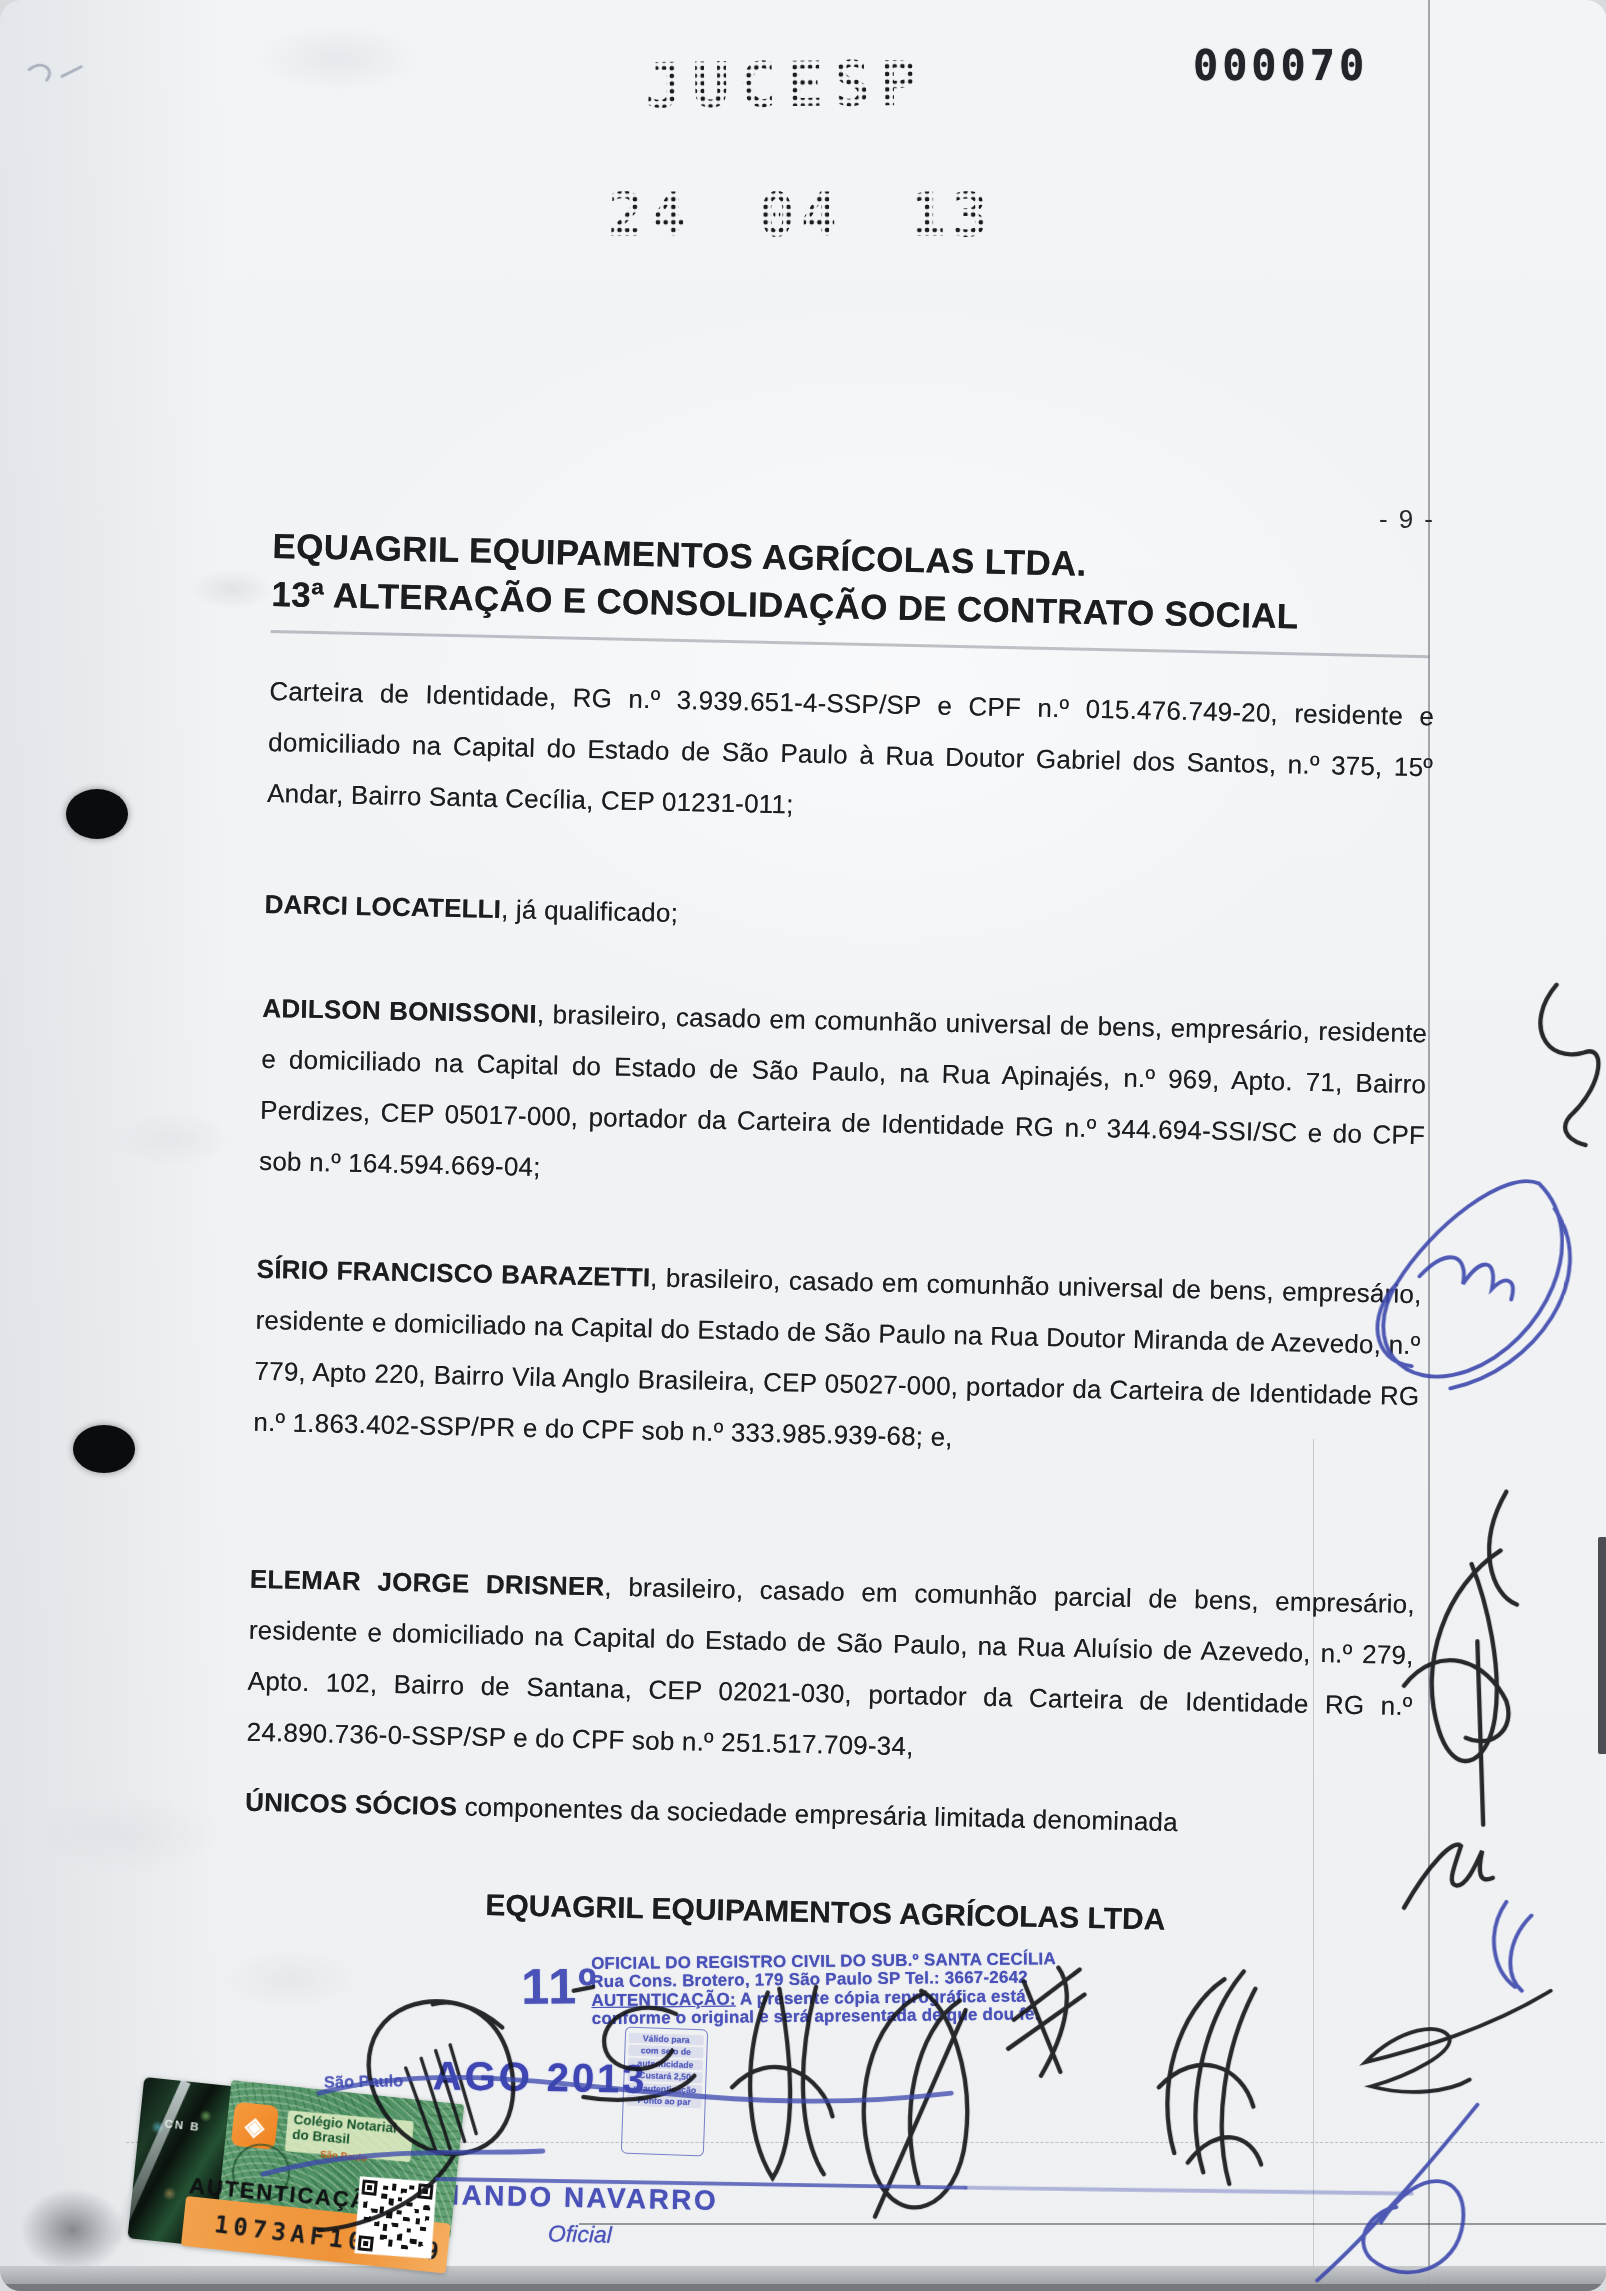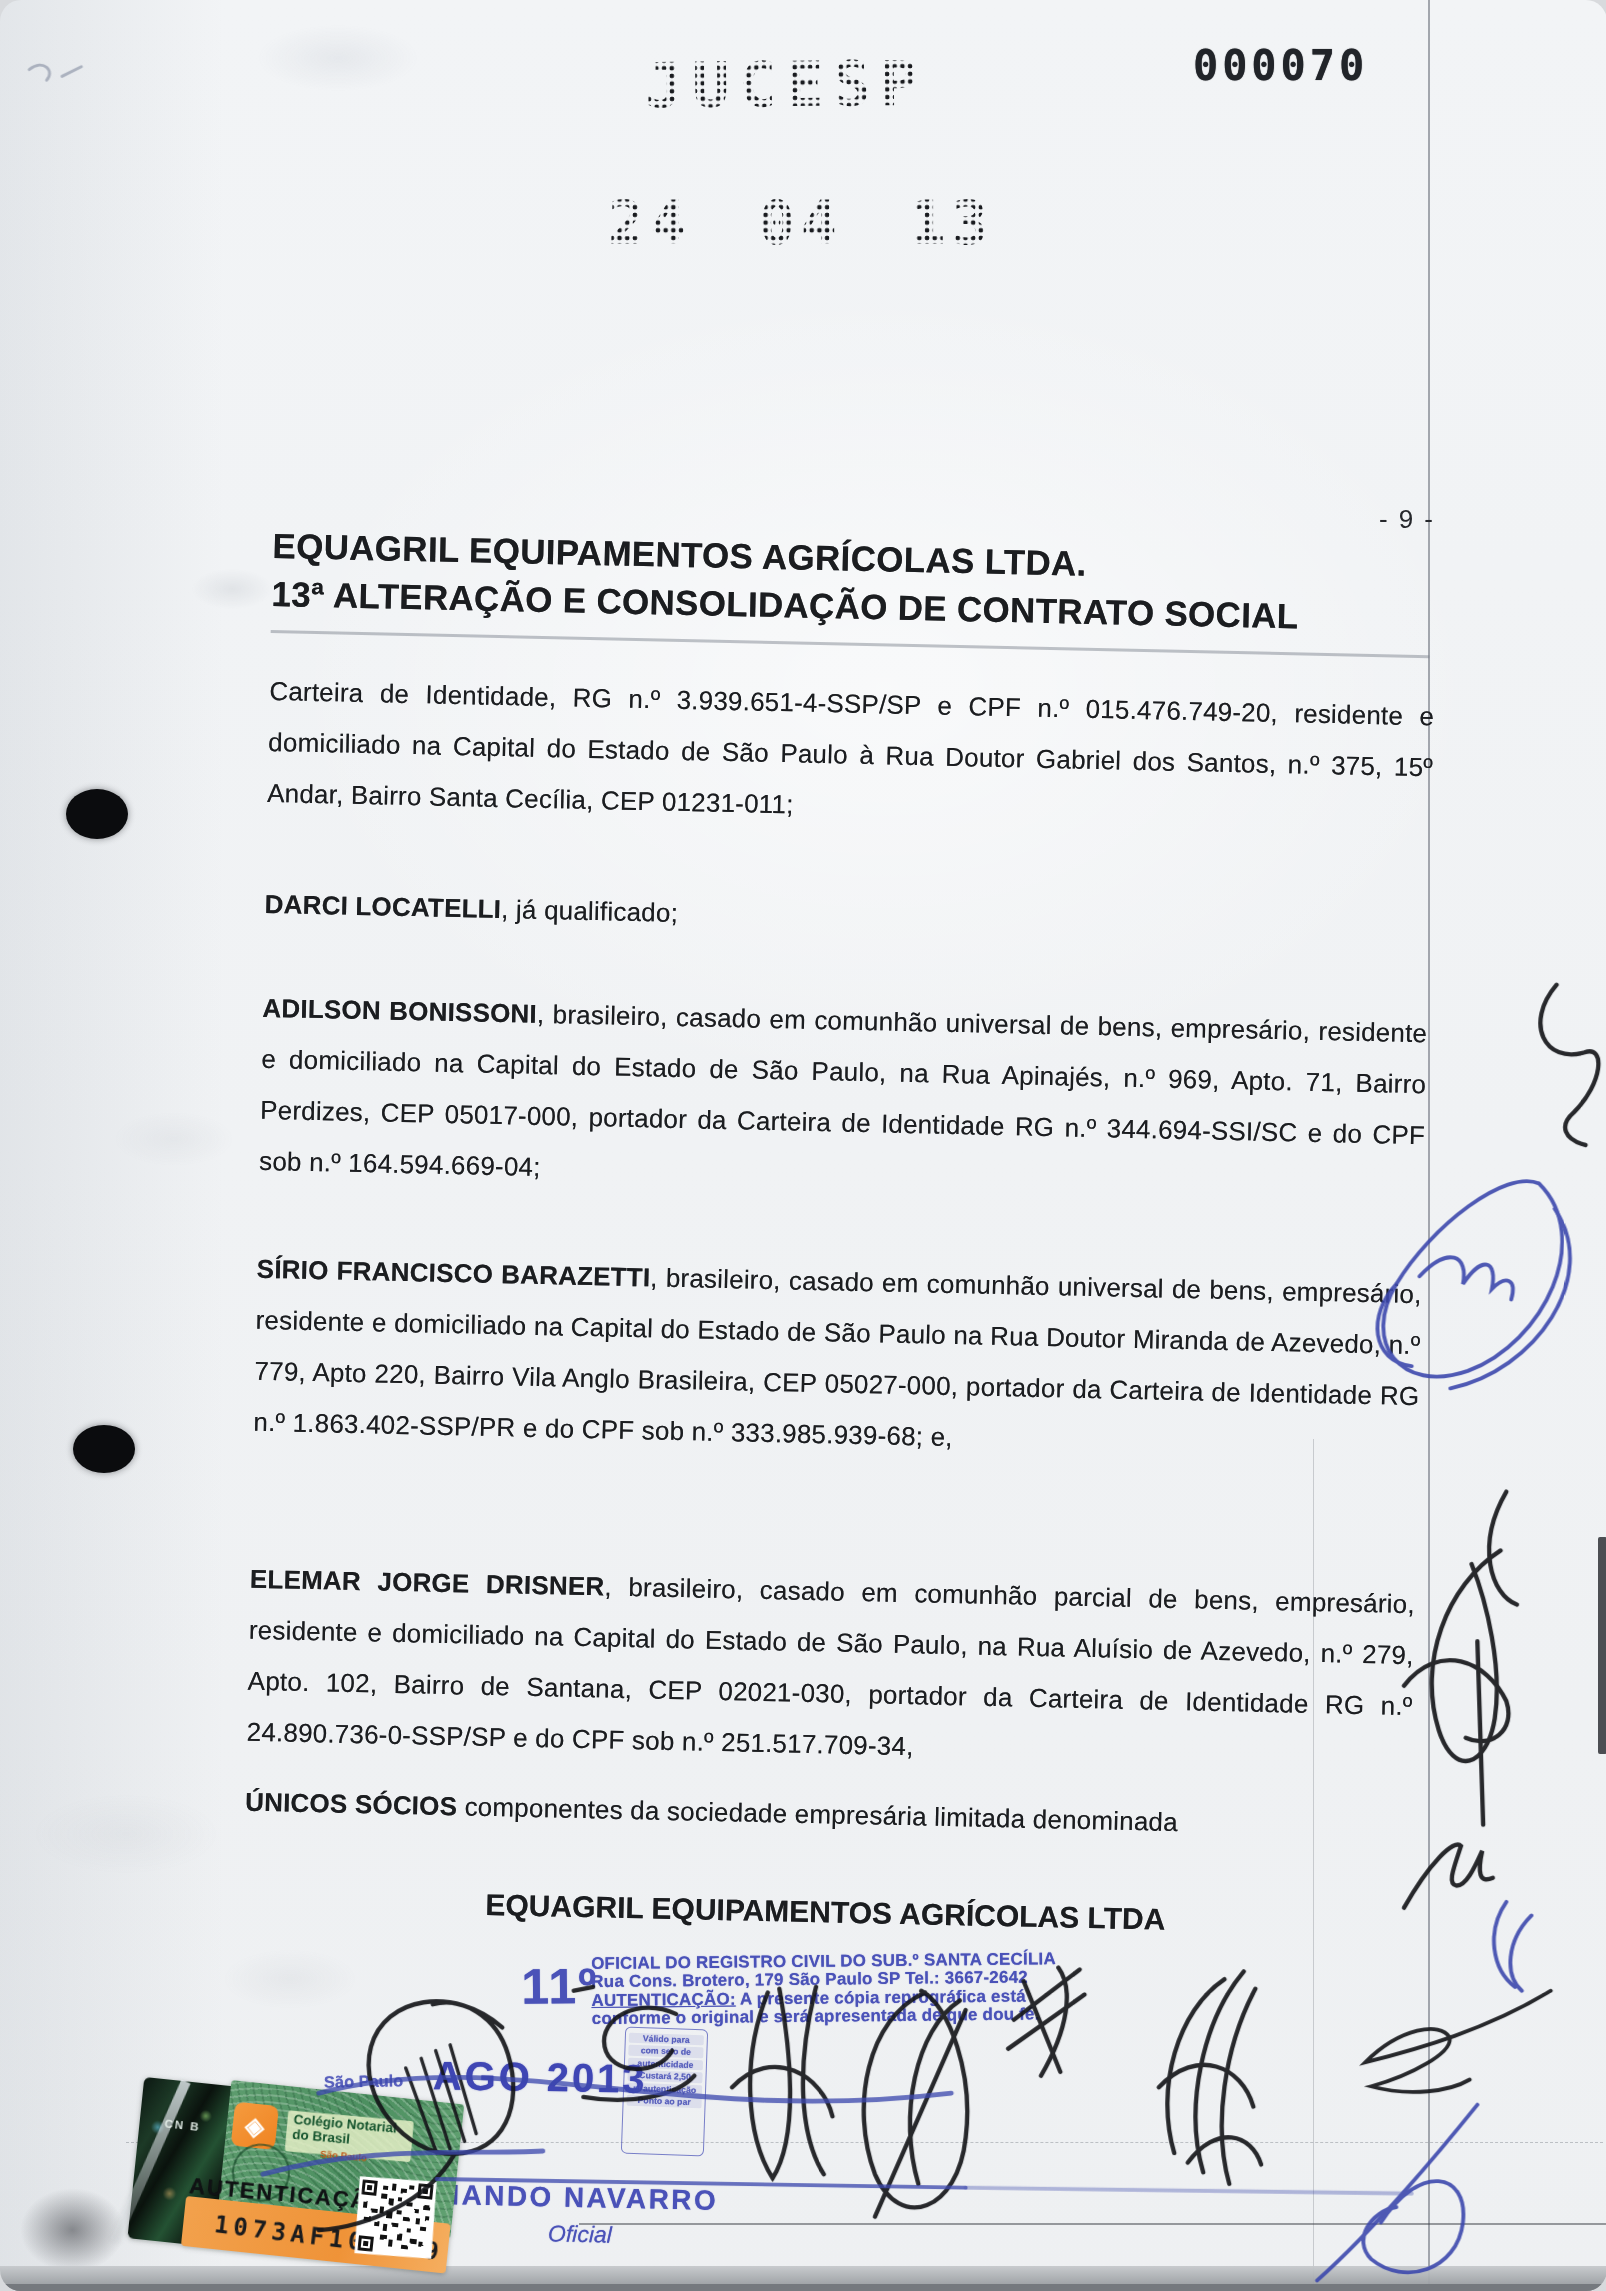--- a/index.html
+++ b/index.html
@@ -28,21 +28,21 @@
   
   .hole{background:#0b0c0e;border-radius:50%;box-shadow:0 0 7.7px rgba(20,22,26,.45);}
   
   .dotmatrix{font-family:"DejaVu Sans Mono",monospace;font-weight:bold;color:rgba(25,27,31,.85);}
   @supports ((-webkit-background-clip:text) or (background-clip:text)){
     .dotmatrix{color:transparent;
       background-image:radial-gradient(circle,#191b1f 2px,rgba(22,24,28,0) 2.6px);
       background-size:7.7px 7.7px;-webkit-background-clip:text;background-clip:text;}
   }
   .jucesp{left:645px;top:48px;font-size:62px;letter-spacing:9.7px;transform:rotate(-.5deg);}
-  .punchdate{left:608px;top:188px;font-size:60px;letter-spacing:5.8px;word-spacing:25px;}
+  .punchdate{left:608px;top:180px;font-size:60px;letter-spacing:5.8px;word-spacing:25px;}
   .serial{left:1193px;top:41px;font-family:"DejaVu Sans Mono",monospace;font-weight:bold;
     font-size:42px;letter-spacing:3.9px;color:#212429;text-shadow:0 0 1px rgba(20,22,26,.7);}
   .pagenum{left:1379px;top:504px;font-size:26px;letter-spacing:1.9px;color:#26282c;}
   
   #rot{position:absolute;left:0;top:0;width:1607px;height:2291px;
     transform:rotate(1.25deg);transform-origin:273px 526px;}
   .title{left:273px;width:1168px;font-weight:bold;font-size:35px;letter-spacing:0.3px;
     text-shadow:0 0 0.6px rgba(10,10,14,.65);}
   .t1{top:526px;} .t2{top:574px;}
   .titlesmudge{left:273px;top:630px;width:1159px;height:2.9px;background:rgba(118,124,136,.45);}

